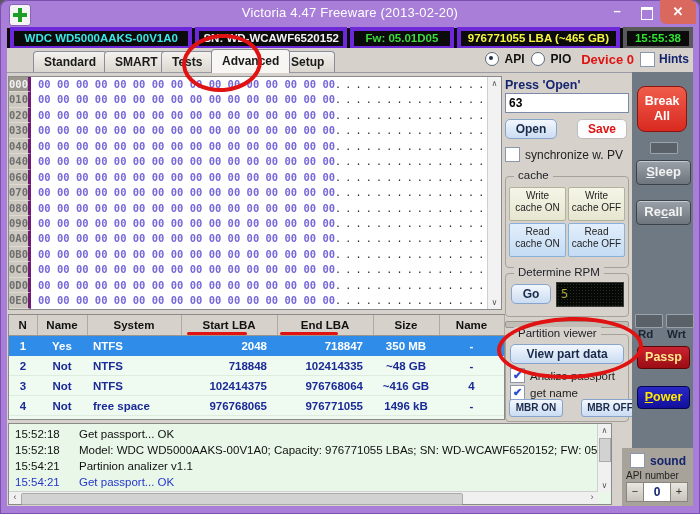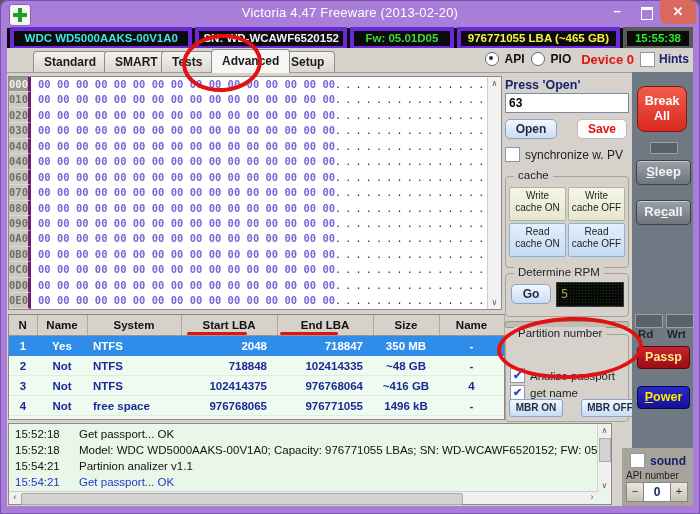--- a/index.html
+++ b/index.html
@@ -274,21 +274,22 @@
       <div class="groupbox g-rpm">
         <div class="legend">Determine RPM</div>
         <div class="btn btn-blue go-btn">Go</div>
         <div class="led-display">
           <span class="glyph">5</span>
         </div>
       </div>
       <div class="thinbar"></div>
 
       <div class="groupbox g-part">
-        <div class="legend">Partition number</div>
+        <div class="legend">Partition viewer</div>
+        <div class="btn btn-blue viewpart-btn">View part data</div>
         <div class="pv-cbrow pv1">
           <span class="cb">✔</span>
           <span>Analize passport</span>
         </div>
         <div class="pv-cbrow pv2">
           <span class="cb">✔</span>
           <span>get name</span>
         </div>
         <div class="btn btn-blue mbr-btn mbr-on">MBR ON</div>
         <div class="btn btn-blue mbr-btn mbr-off">MBR OFF</div>

